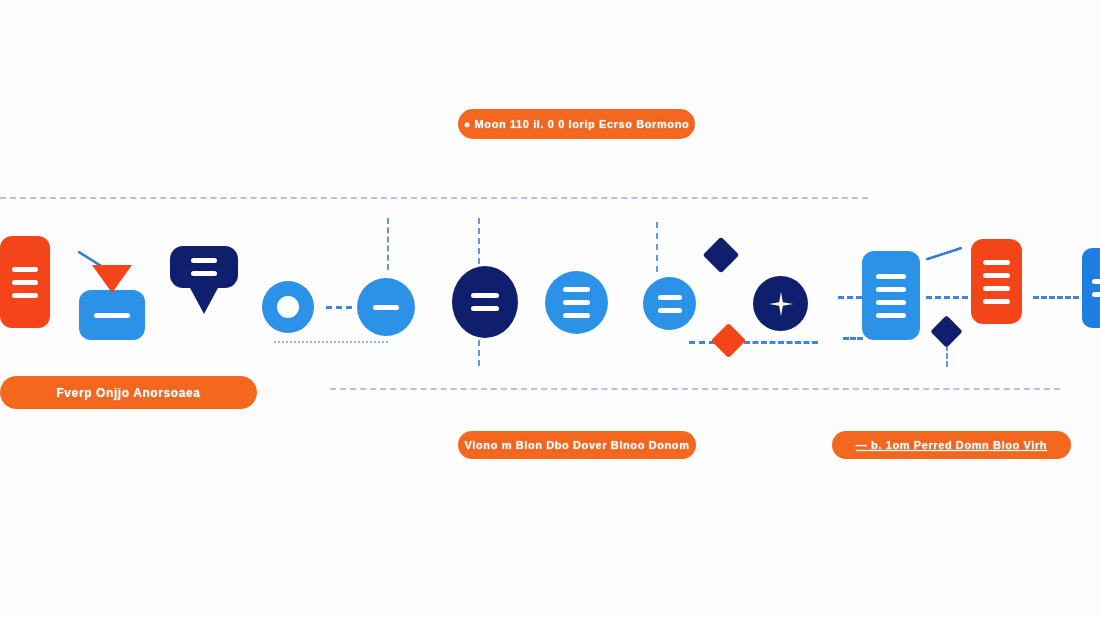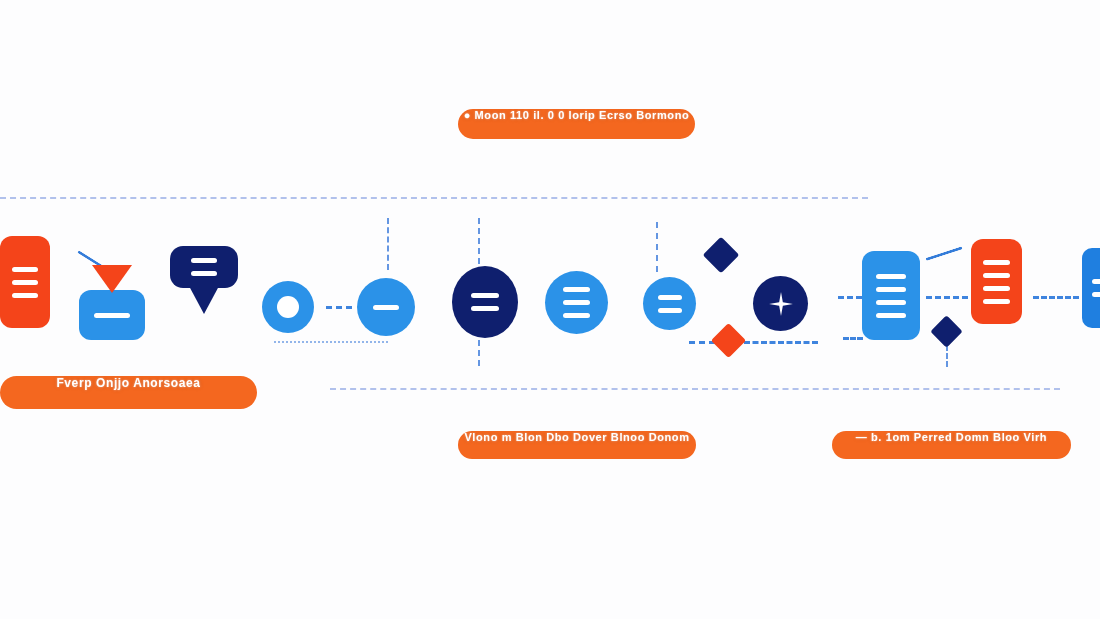--- a/index.html
+++ b/index.html
@@ -44,21 +44,21 @@
     border-radius: 3px;
     height: 5px;
     box-shadow: 0 0 1px rgba(0,0,0,0.06);
   }
 
   
   .pill {
     position: absolute;
     border-radius: 999px;
     display: flex;
-    align-items: flex-start;
+    align-items: center;
     justify-content: center;
     color: #ffffff;
     font-weight: 700;
     letter-spacing: .6px;
     white-space: nowrap;
     overflow: hidden;
     text-shadow: 0 0 2.2px rgba(255,255,255,.55), 0 0 5px rgba(0,0,0,.18);
     filter: blur(.35px);
   }
 
@@ -235,16 +235,16 @@
     <div class="diamond" style="left: 935px; top: 320px; width: 23px; height: 23px; background: rgb(15, 31, 110);"></div>
     <div class="pill" style="left: 458px; top: 109px; width: 237px; height: 30px; background: rgb(244, 103, 31); font-size: 11px;">
       <span>● Moon 110 il. 0 0 lorip Ecrso Bormono</span>
     </div>
     <div class="pill" style="left: 458px; top: 431px; width: 238px; height: 28px; background: rgb(244, 103, 31); font-size: 11px;">
       <span>Vlono m Blon Dbo Dover Blnoo Donom</span>
     </div>
     <div class="pill" style="left: 0px; top: 376px; width: 257px; height: 33px; background: rgb(244, 103, 31); font-size: 12px;">
       <span>Fverp Onjjo Anorsoaea</span>
     </div>
-    <div class="pill" style="left: 832px; top: 431px; width: 239px; height: 28px; background: rgb(244, 103, 31); font-size: 11px;">
+    <div class="pill" style="left: 832px; top: 431px; width: 239px; height: 28px; background: rgb(244, 103, 31); font-size: 11px; text-decoration: underline;">
       <span>— b. 1om Perred Domn Bloo Virh</span>
     </div>
   </div>
 
 </body></html>

